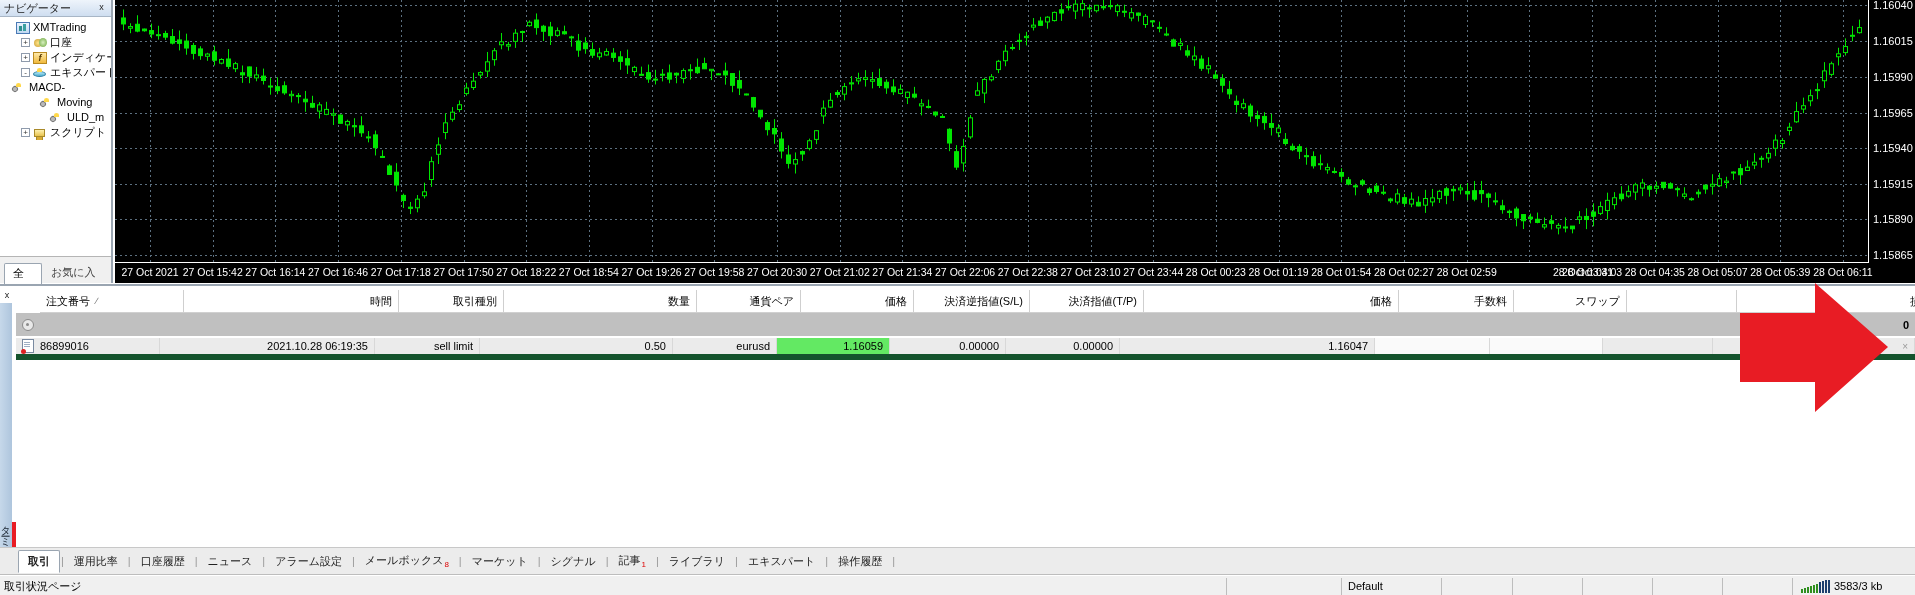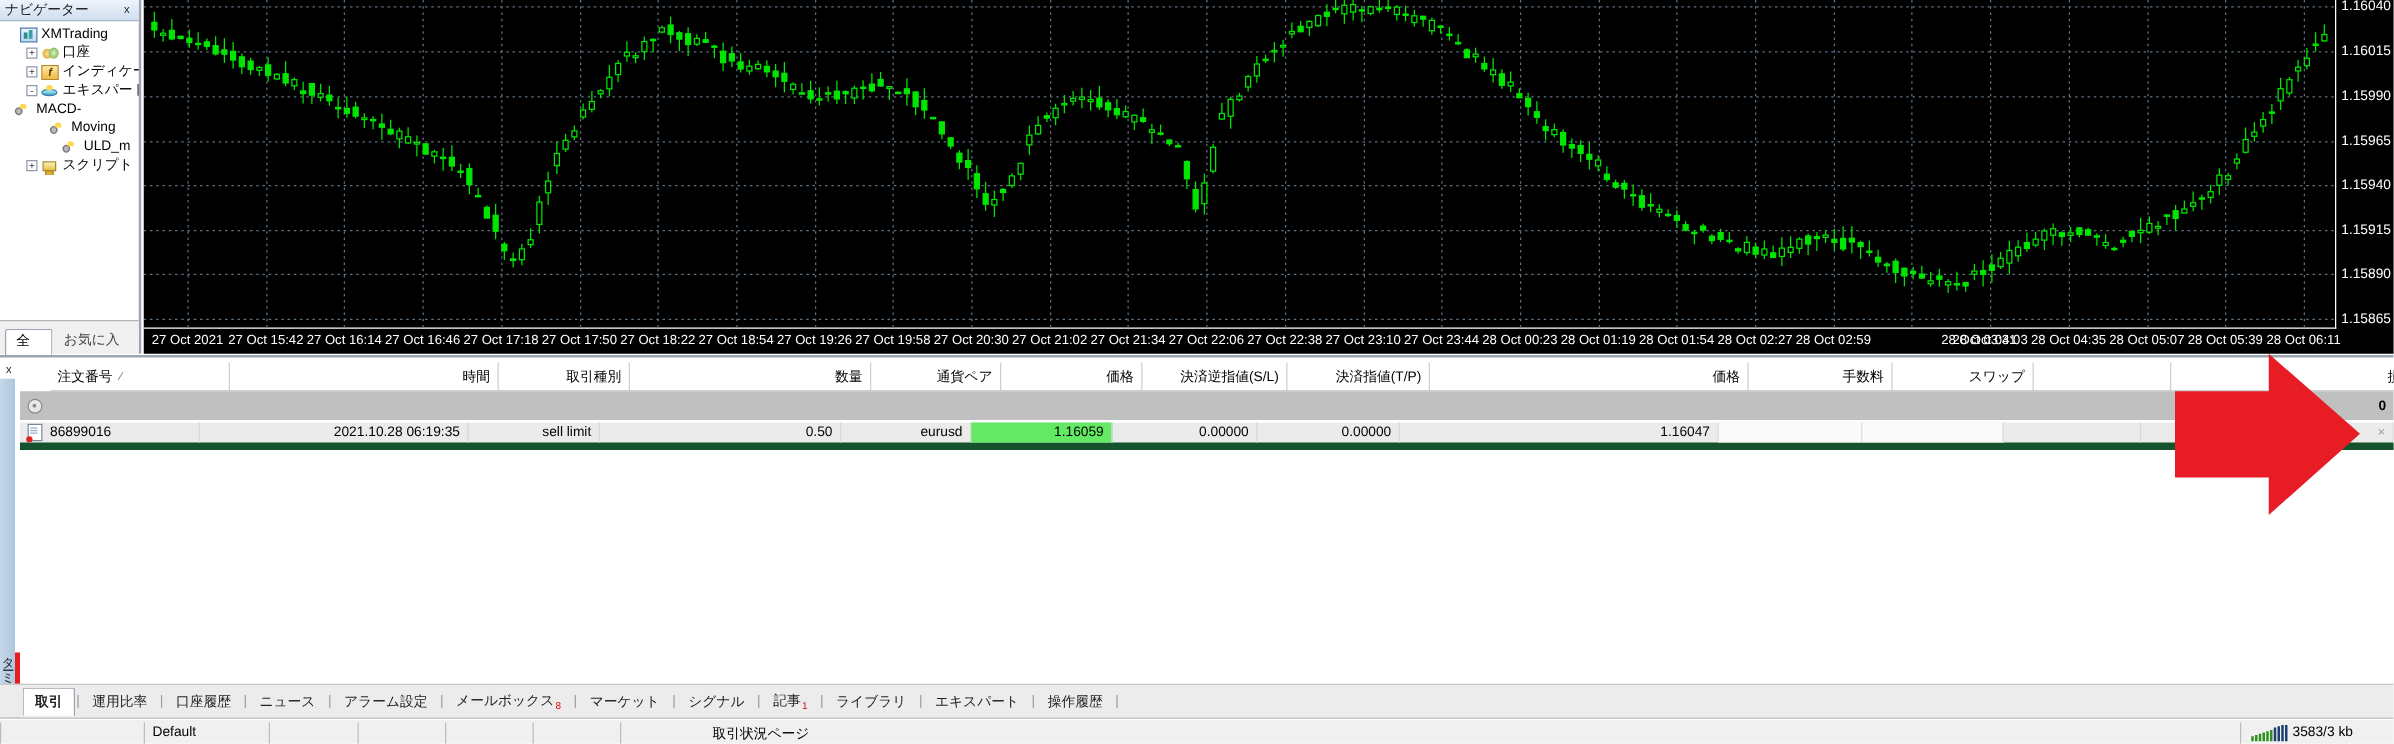--- a/index.html
+++ b/index.html
@@ -869,30 +869,30 @@
       <span class="btab-sep">|</span>
       <div class="btab">ライブラリ</div>
       <span class="btab-sep">|</span>
       <div class="btab">エキスパート</div>
       <span class="btab-sep">|</span>
       <div class="btab">操作履歴</div>
       <span class="btab-sep">|</span>
     </div>
 
   <div id="statusbar">
+    <div id="status-left">取引状況ページ</div>
     <div id="status-sections" style="display:flex;">
         <div class="status-cell" style="width: 115px;"></div>
         <div class="status-cell" style="width: 100px;">Default</div>
         <div class="status-cell" style="width: 71px;"></div>
         <div class="status-cell" style="width: 70px;"></div>
         <div class="status-cell" style="width: 70px;"></div>
         <div class="status-cell" style="width: 70px;"></div>
         <div class="status-cell" style="width: 70px;"></div>
       </div>
-    <div id="status-left">取引状況ページ</div>
     <div id="status-meter">
       <span id="meter-bars">
           <i style="height: 4px;"></i>
           <i style="height: 5px;"></i>
           <i style="height: 6px;"></i>
           <i style="height: 7px;"></i>
           <i style="height: 8px;"></i>
           <i style="height: 9px;"></i>
           <i class="b" style="height: 11px;"></i>
           <i class="b" style="height: 12px;"></i>

